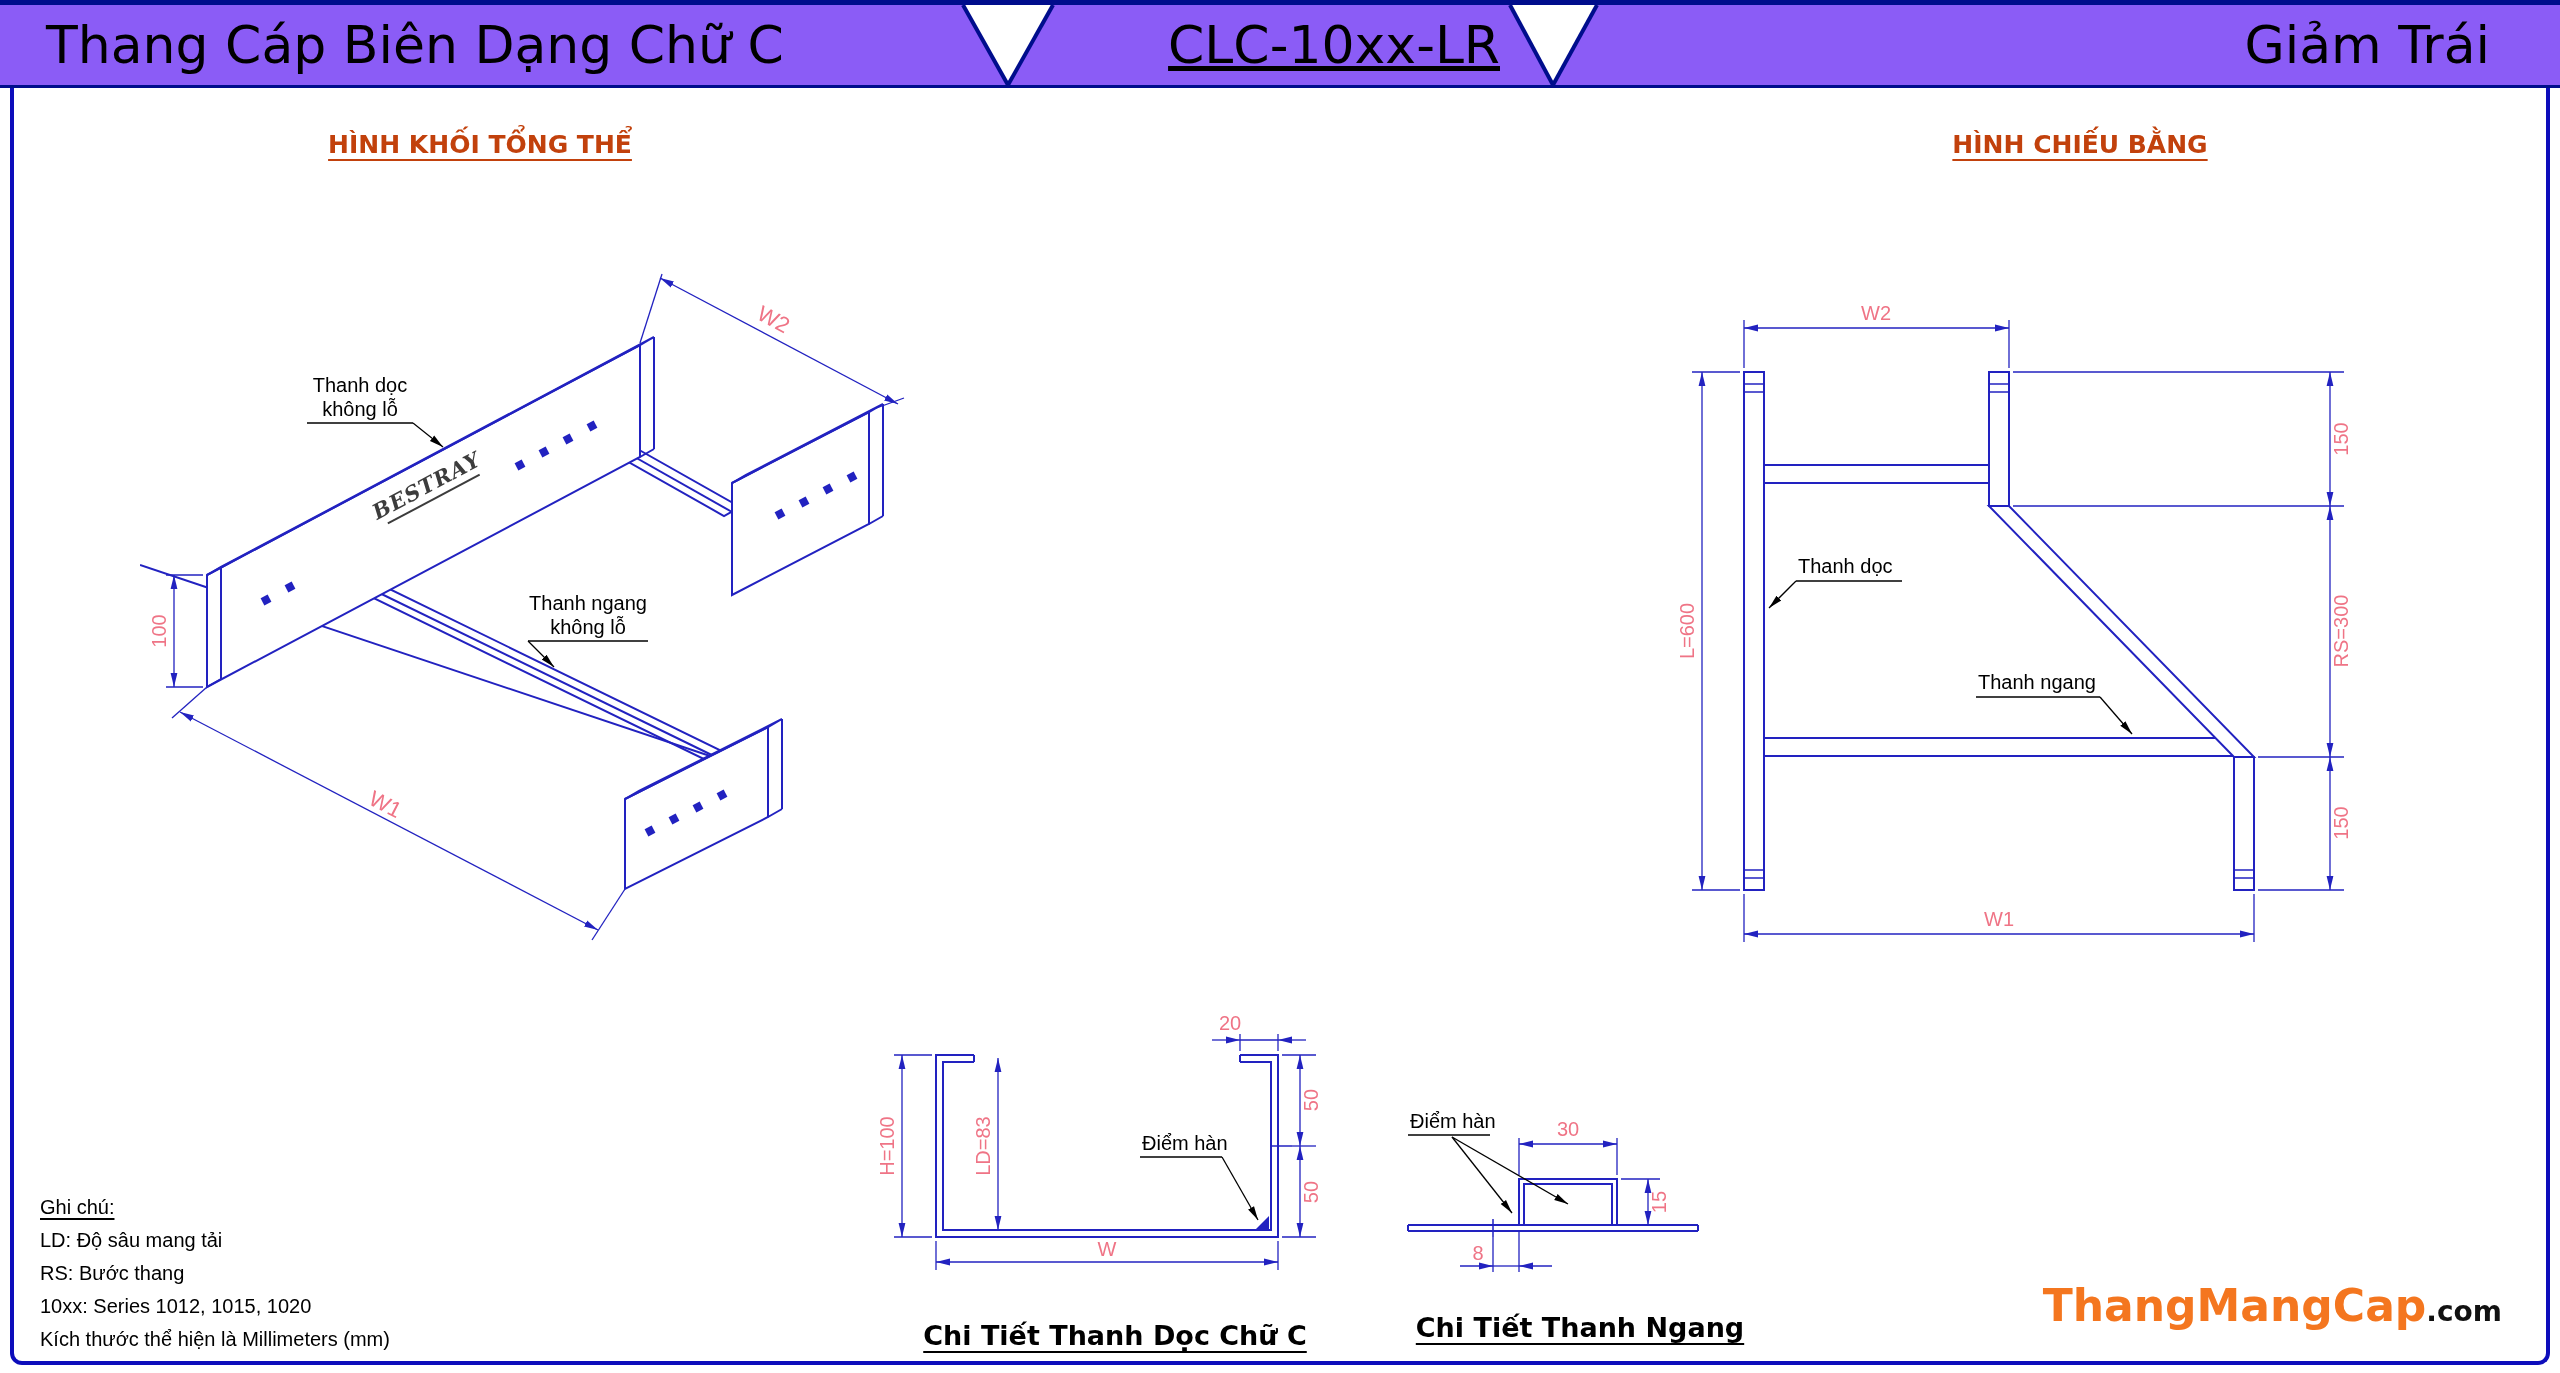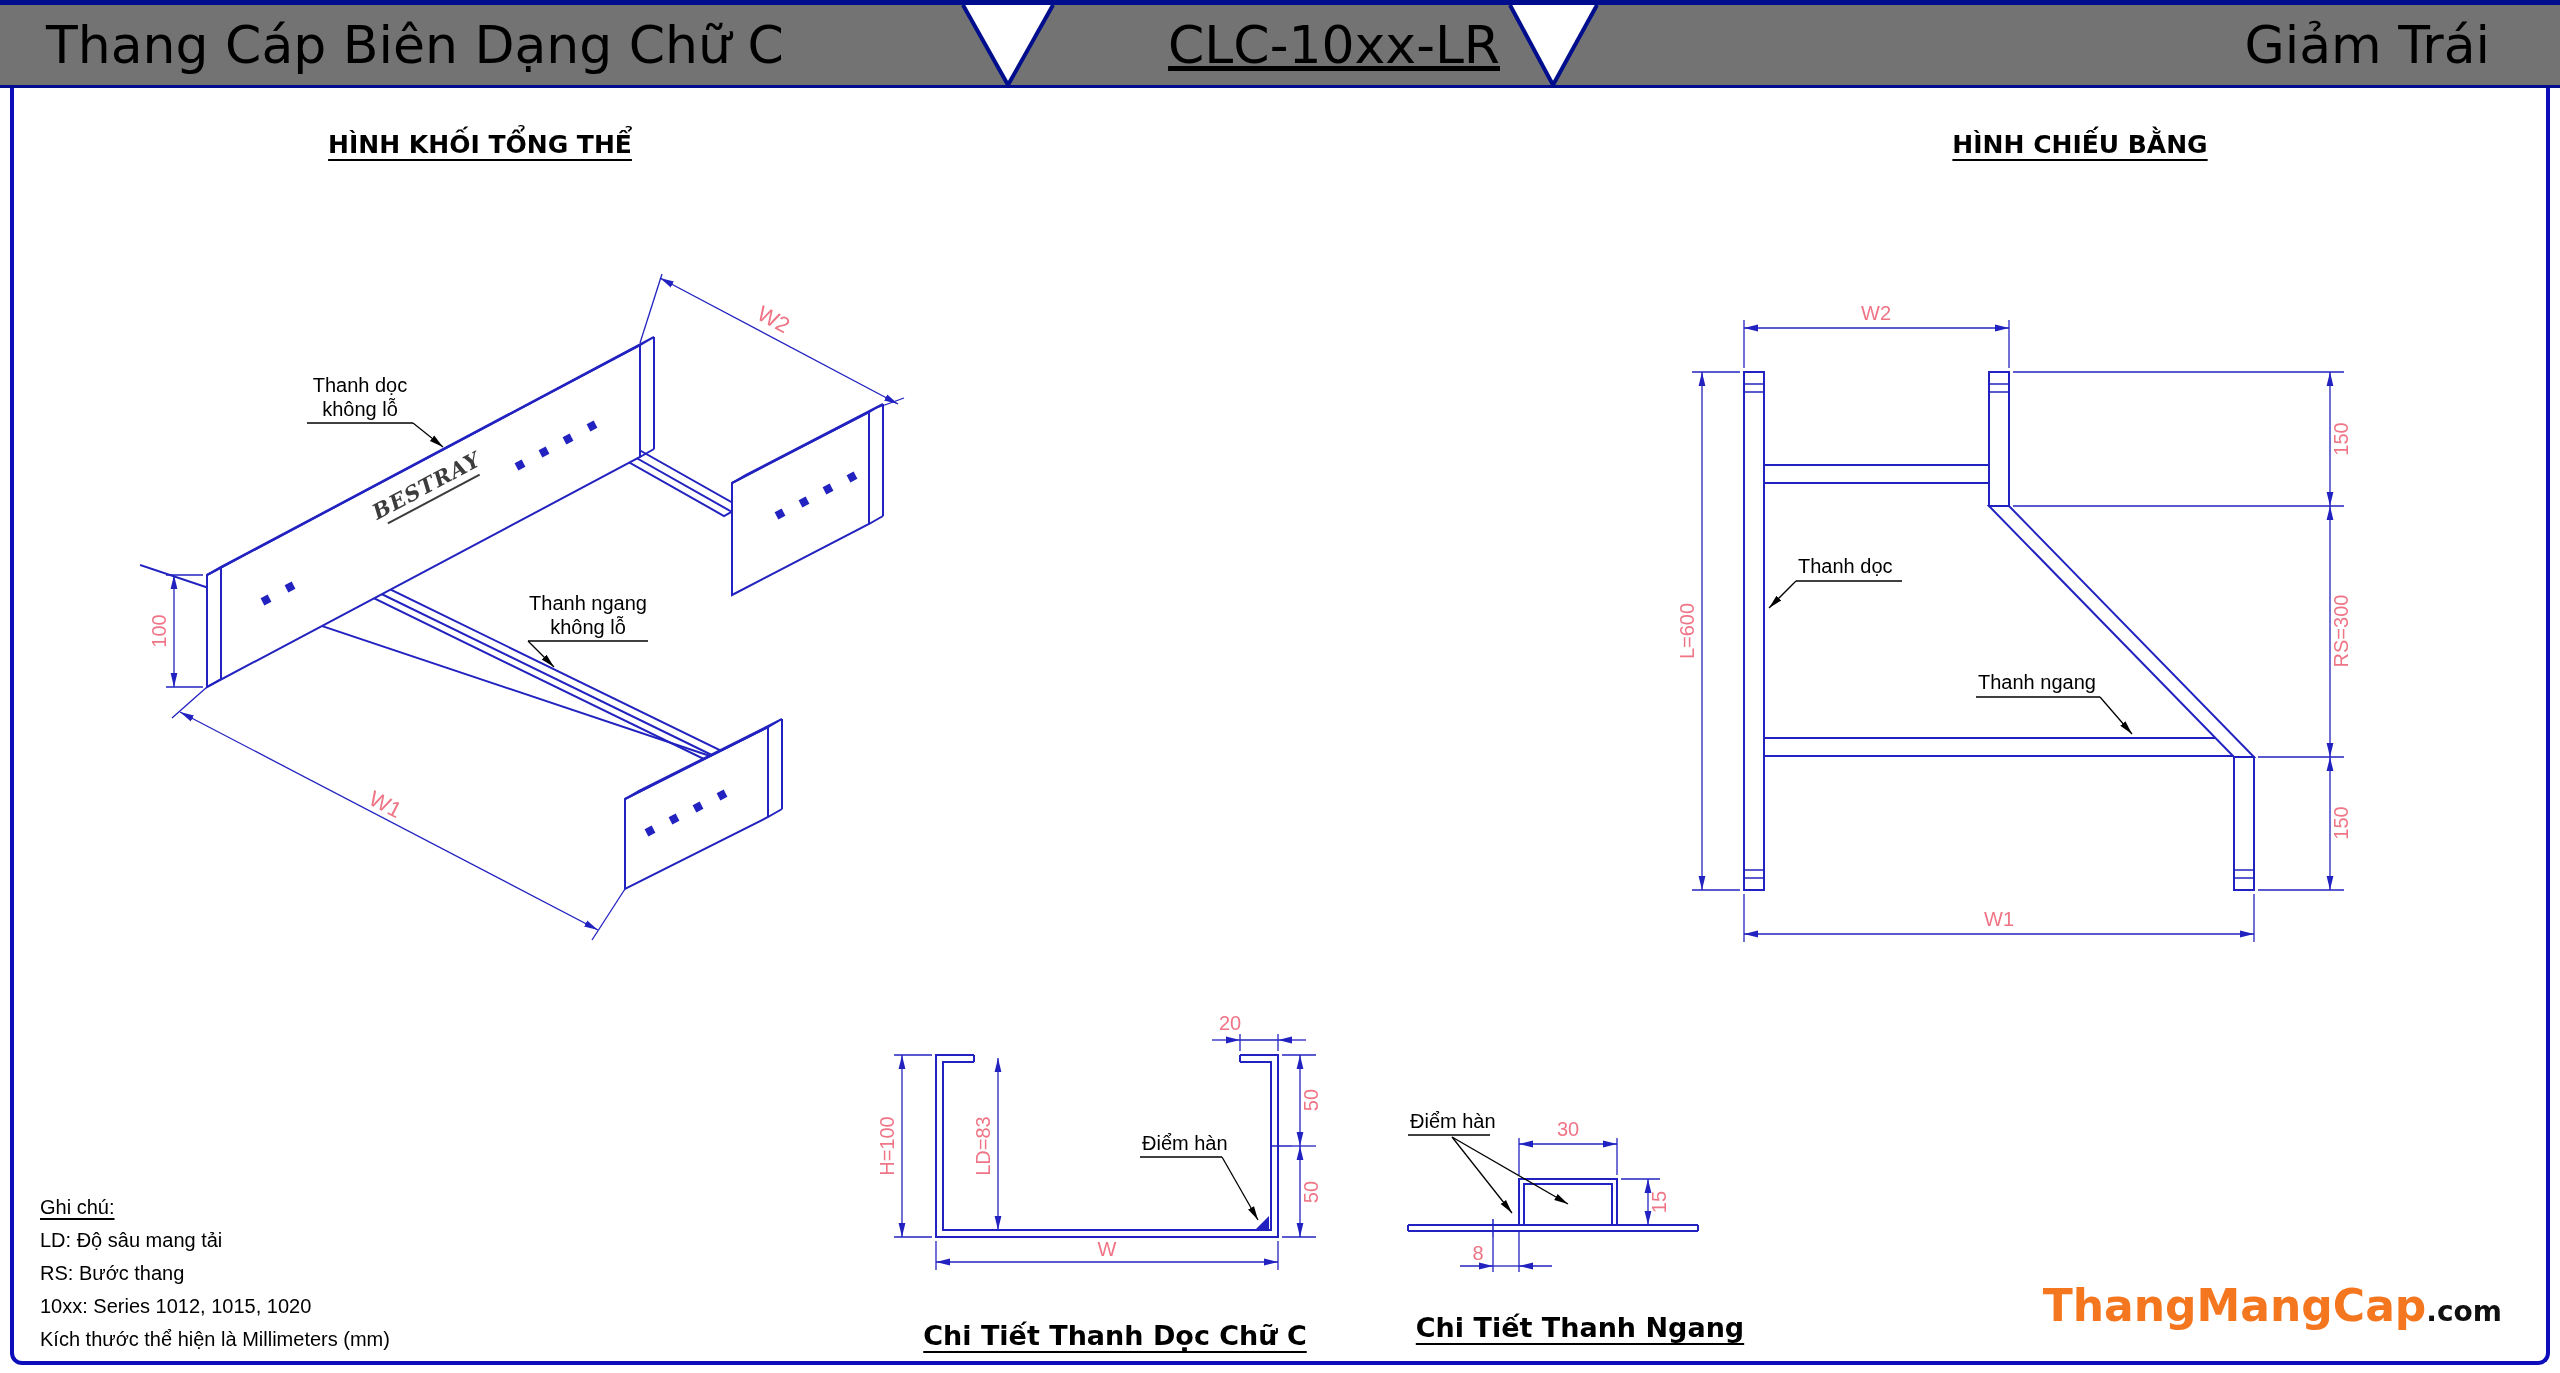--- a/index.html
+++ b/index.html
@@ -1,31 +1,31 @@
 <!DOCTYPE html>
 <html><head>
 <meta charset="utf-8">
 <style>
   * { box-sizing: border-box; }
   html,body { margin:0; padding:0; }
   body { width:2560px; height:1373px; background:#ffffff; font-family:"Liberation Sans",sans-serif; position:relative; overflow:hidden; }
 
-  .header { position:absolute; top:0; left:0; width:2560px; height:88px; background:#737373;
+  .header { position:absolute; top:0; left:0; width:2560px; height:88px; background:#8b5cf6;
             border-top:5px solid #000d8c; border-bottom:3px solid #000d8c; }
   .header-title { position:absolute; top:0; height:80px; line-height:80px; font-family:"DejaVu Sans",sans-serif;
             font-size:52px; color:#000; white-space:nowrap; }
   .ht-left { left:46px; }
   .ht-center { left:1060px; width:440px; text-align:right;text-decoration:underline; }
   .ht-right { right:70px; }
   .notches { position:absolute; top:0; left:0; }
 
   .frame { position:absolute; left:10px; right:10px; top:88px; bottom:8px;
            border:4px solid #0d0dbb; border-top:none; border-radius:0 0 12px 12px; }
 
-  .sec-title { position:absolute; font-family:"DejaVu Sans",sans-serif; font-weight:bold; font-size:25px; color:#000000;
+  .sec-title { position:absolute; font-family:"DejaVu Sans",sans-serif; font-weight:bold; font-size:25px; color:#c2410c;
            text-decoration:underline; text-underline-offset:6px; text-align:center; white-space:nowrap; }
   .detail-title { position:absolute; font-family:"DejaVu Sans",sans-serif; font-weight:bold; font-size:27px; color:#000;
            text-decoration:underline; text-underline-offset:6px; text-align:center; white-space:nowrap; }
 
   .drawing { position:absolute; }
 
   .notes { position:absolute; left:40px; top:1196px; font-size:20px; color:#000; }
   .notes .ntitle { text-decoration:underline; text-underline-offset:4px; }
   .notes .nline { margin-top:10px; }
 

